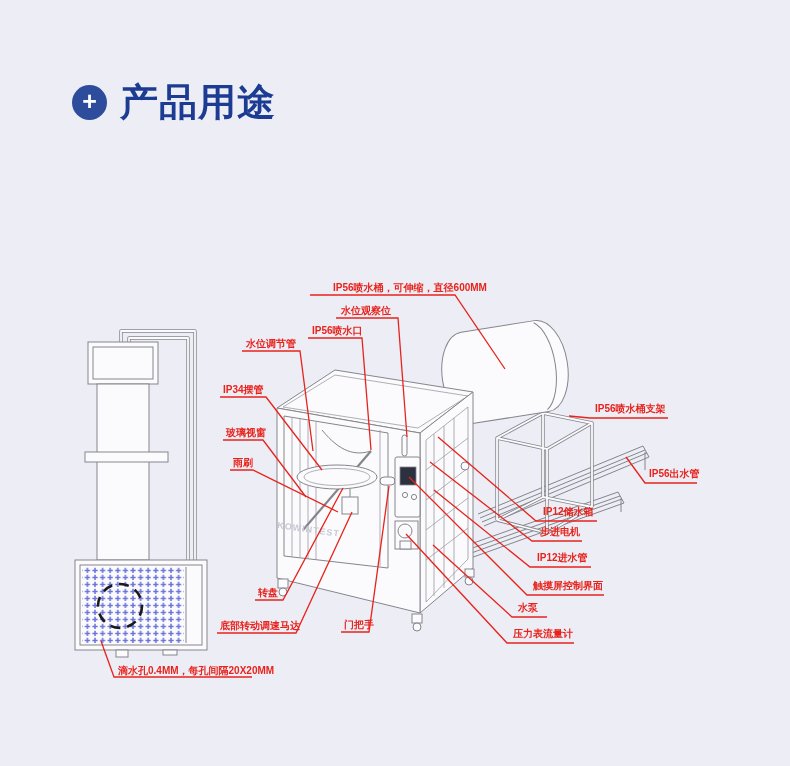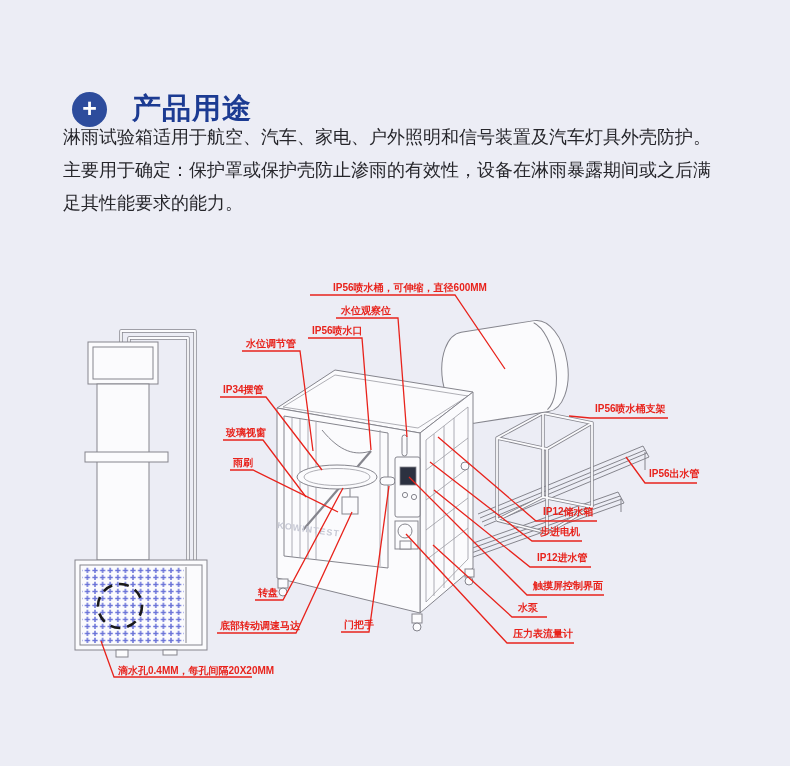--- a/index.html
+++ b/index.html
@@ -18,22 +18,22 @@
     display:flex;align-items:center;gap:13px;
   }
   .plus-badge{
     width:35px;height:35px;border-radius:50%;
     background:#2d4c9c;color:#ffffff;
     display:flex;align-items:center;justify-content:center;
     font-size:25px;font-weight:bold;line-height:1;
     padding-bottom:2px;box-sizing:border-box;
   }
   .section-title{
-    margin:12px;
-    font-size:29px;font-weight:bold;color:#1c3b92;
+    margin:0;
+    font-size:38px;font-weight:bold;color:#1c3b92;
     letter-spacing:1px;
   }
   .desc{
     position:absolute;left:63px;top:121px;width:710px;
     color:#26262b;font-size:18px;line-height:33px;
   }
   .desc div{white-space:nowrap;}
   svg.diagram{position:absolute;left:0;top:0;}
   .ln{stroke:#85858d;stroke-width:1;fill:none;}
   .lnt{stroke:#9a9aa2;stroke-width:0.8;fill:none;}
@@ -46,25 +46,20 @@
 </head>
 <body style="background: rgb(236, 237, 245);">
 
 <div class="page">
 
   <div class="title-row">
     <div class="plus-badge">+</div>
     <h1 class="section-title">产品用途</h1>
   </div>
 
-  <div class="desc">
-    <div>淋雨试验箱适用于航空、汽车、家电、户外照明和信号装置及汽车灯具外壳防护。</div>
-    <div>主要用于确定：保护罩或保护壳防止渗雨的有效性，设备在淋雨暴露期间或之后满</div>
-    <div>足其性能要求的能力。</div>
-  </div>
 
   <svg class="diagram" width="790" height="766" viewBox="0 0 790 766">
     <defs>
       <pattern id="plusPat" width="7.6" height="7" patternUnits="userSpaceOnUse">
         <path d="M3.8 0.8 V6 M1.2 3.4 H6.4" stroke="#6b74d8" stroke-width="1.5" fill="none"></path>
       </pattern>
     </defs>
 
     <g>
       <path class="tube-o" d="M121 343 L121 331 L195 331 L195 560"></path>

